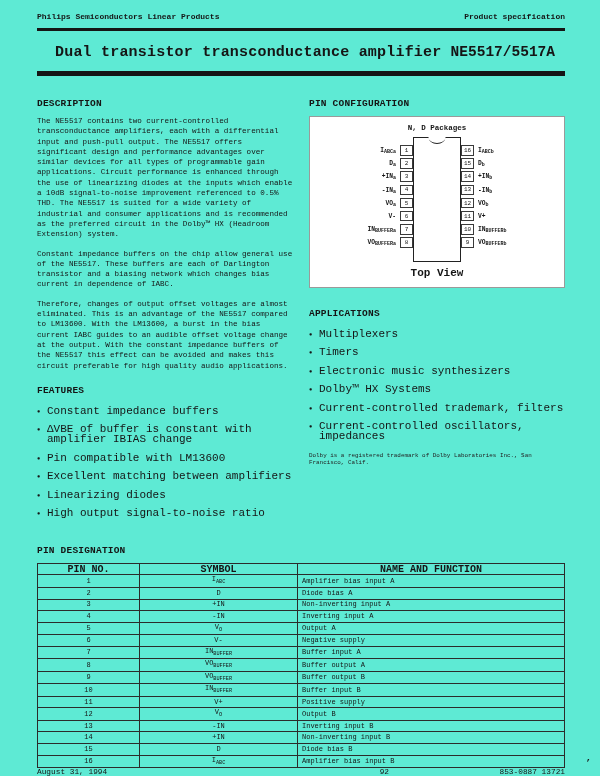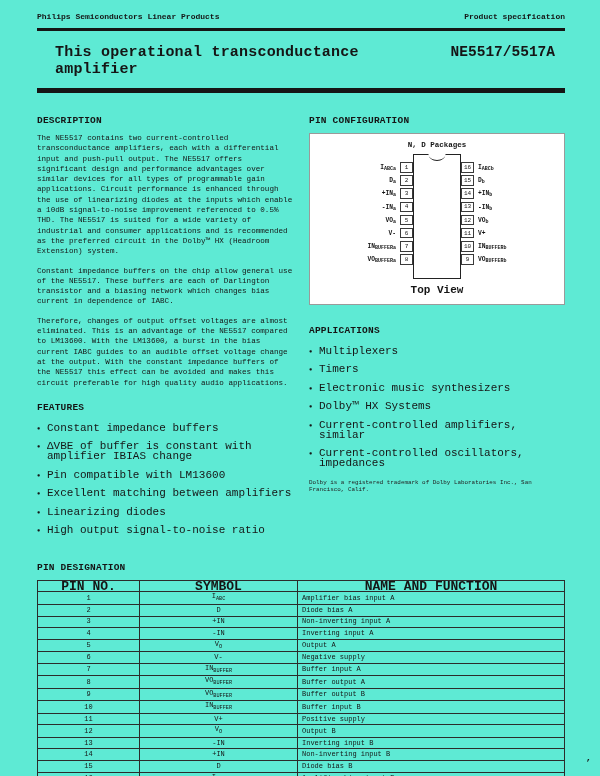--- a/index.html
+++ b/index.html
@@ -43,21 +43,21 @@
   .ic-rect { position:absolute; left:0; right:0; top:-7px; bottom:-12px; border:1.5px solid #222; background:#fff; }
   .ic-notch { position:absolute; top:-1.5px; left:50%; transform:translateX(-50%); width:17px; height:7px; background:#fff; border-bottom:1.5px solid #222; border-radius:0 0 9px 9px / 0 0 7px 7px; }
   .top-view { text-align:center; font-size:11px; font-weight:bold; margin-top:17px; }
   .applications-block { margin-top:20px; }
   .footnote { font-size:5.9px; margin-top:11px; color:#222; }
   
   .pin-table-section { margin-top:18px; }
   table { width:100%; border-collapse:collapse; border:1.6px solid #151515; margin-top:4px; table-layout:fixed; }
   col.c-pin { width:102px; } col.c-sym { width:158px; }
   th, td { border:1px solid #2b2b2b; font-size:7px; line-height:9px; height:11.6px; padding:0 4px; }
-  th { text-align:center; font-weight:bold; font-size:13px; }
+  th { text-align:center; font-weight:bold; font-size:10px; }
   td.cell-pin { text-align:center; }
   td.cell-symbol { text-align:center; }
   td.cell-func { text-align:left; }
   .sym-sub { font-size:5.2px; vertical-align:-1.5px; }
   
   .page-footer { margin-top:auto; display:flex; align-items:baseline; font-size:7.8px; padding-bottom:4px; }
   .page-footer .f-left { flex:1; text-align:left; }
   .page-footer .f-center { flex:1; text-align:right; }
   .page-footer .f-right { flex:1; text-align:right; }
   .corner-mark { position:absolute; right:9px; bottom:7px; font-size:9px; font-weight:bold; }
@@ -67,21 +67,21 @@
 
 <div class="page">
 
   <header>
     <div class="meta-row">
       <span>Philips Semiconductors Linear Products</span>
       <span>Product specification</span>
     </div>
     <div class="rule-thin"></div>
     <div class="title-row">
-      <h1 class="doc-title">This operational transconductance amplifier</h1>
+      <h1 class="doc-title">Dual transistor transconductance amplifier</h1>
       <span class="part-number">NE5517/5517A</span>
     </div>
     <div class="rule-thick"></div>
   </header>
 
   <main class="columns">
 
     <section>
       <h2 class="section-heading">DESCRIPTION</h2>
       <p class="body-text">The NE5517 contains two current-controlled transconductance amplifiers, each with a differential input and push-pull output. The NE5517 offers significant design and performance advantages over similar devices for all types of programmable gain applications. Circuit performance is enhanced through the use of linearizing diodes at the inputs which enable a 10dB signal-to-noise improvement referenced to 0.5% THD. The NE5517 is suited for a wide variety of industrial and consumer applications and is recommended as the preferred circuit in the Dolby™ HX (Headroom Extension) system.</p>
@@ -194,21 +194,21 @@
         <div class="top-view">Top View</div>
       </div>
 
       <div class="applications-block">
         <h2 class="section-heading">APPLICATIONS</h2>
         <ul class="bullet-list" id="applications-list">
             <li>Multiplexers</li>
             <li>Timers</li>
             <li>Electronic music synthesizers</li>
             <li>Dolby™ HX Systems</li>
-            <li>Current-controlled amplifiers, similar</li>
+            <li>Current-controlled trademark, filters</li>
             <li>Current-controlled oscillators, impedances</li>
           </ul>
         <p class="footnote">Dolby is a registered trademark of Dolby Laboratories Inc., San Francisco, Calif.</p>
       </div>
     </section>
 
   </main>
 
   <section class="pin-table-section">
     <h2 class="section-heading">PIN DESIGNATION</h2>

